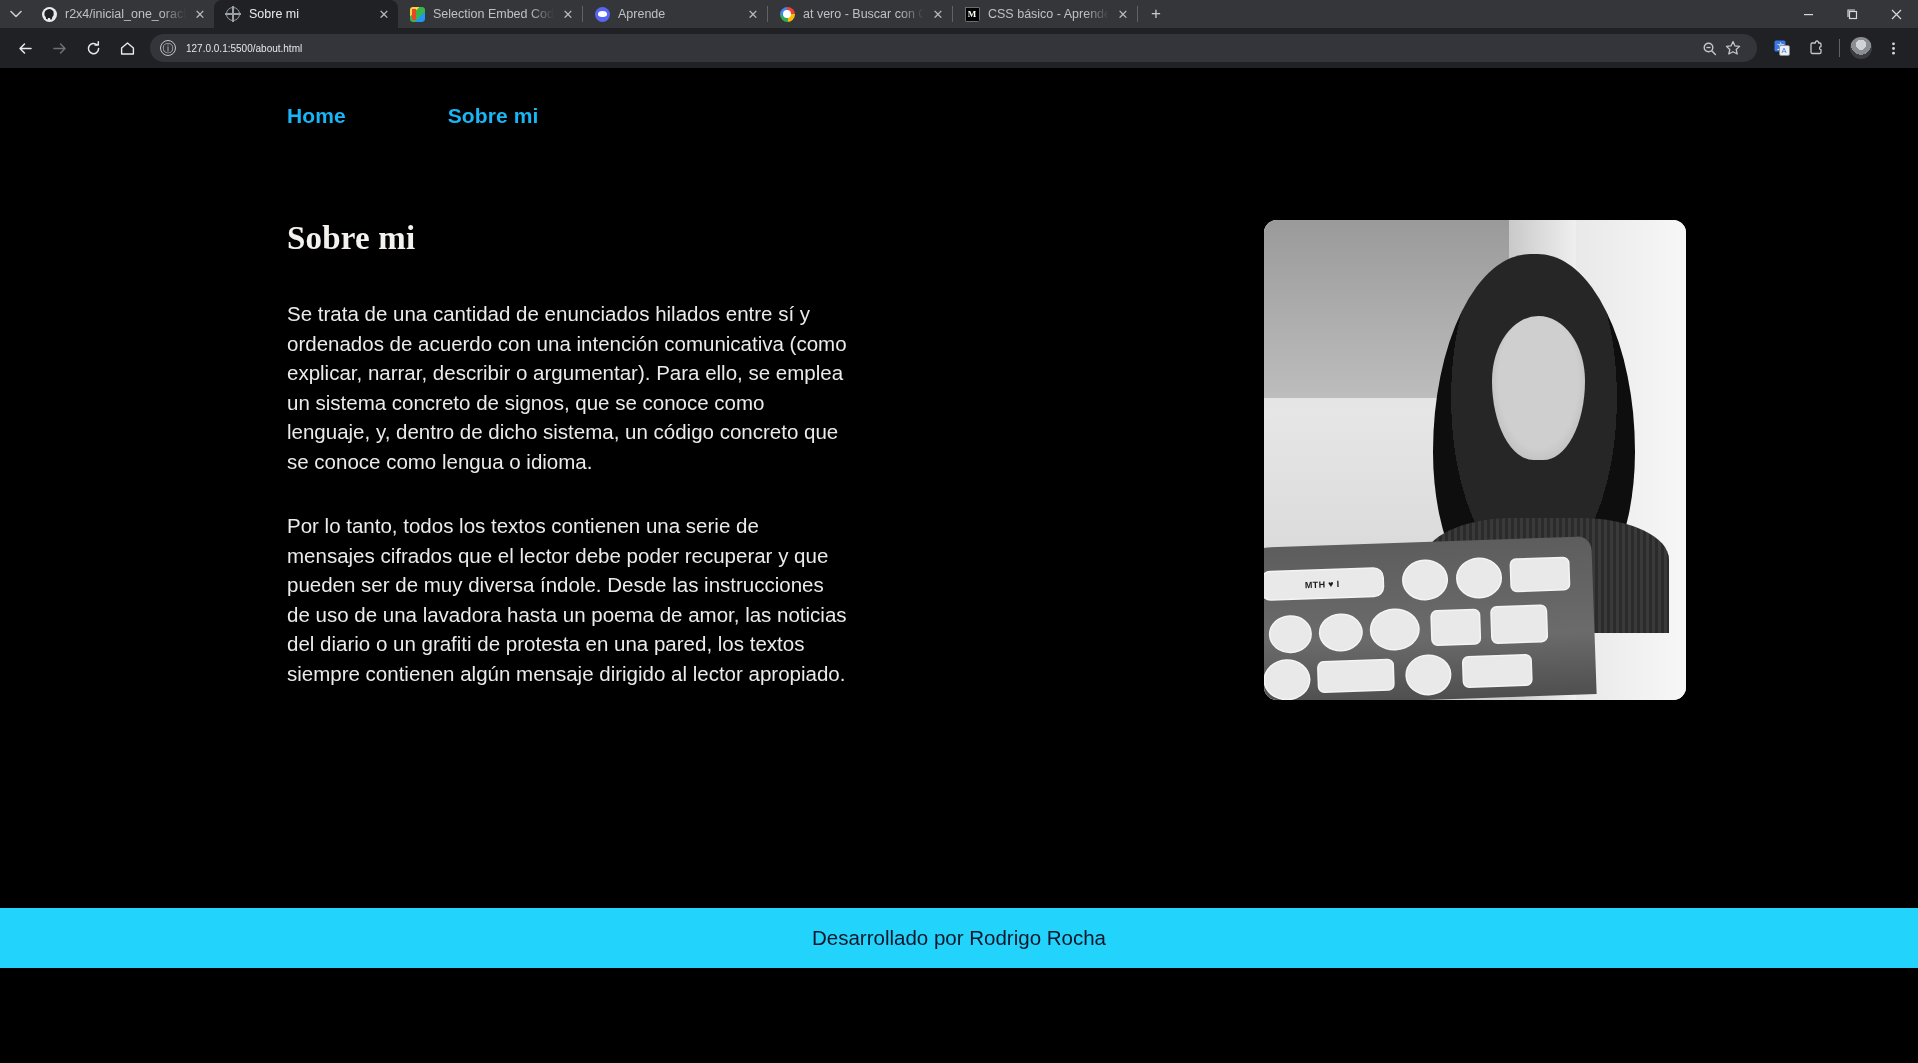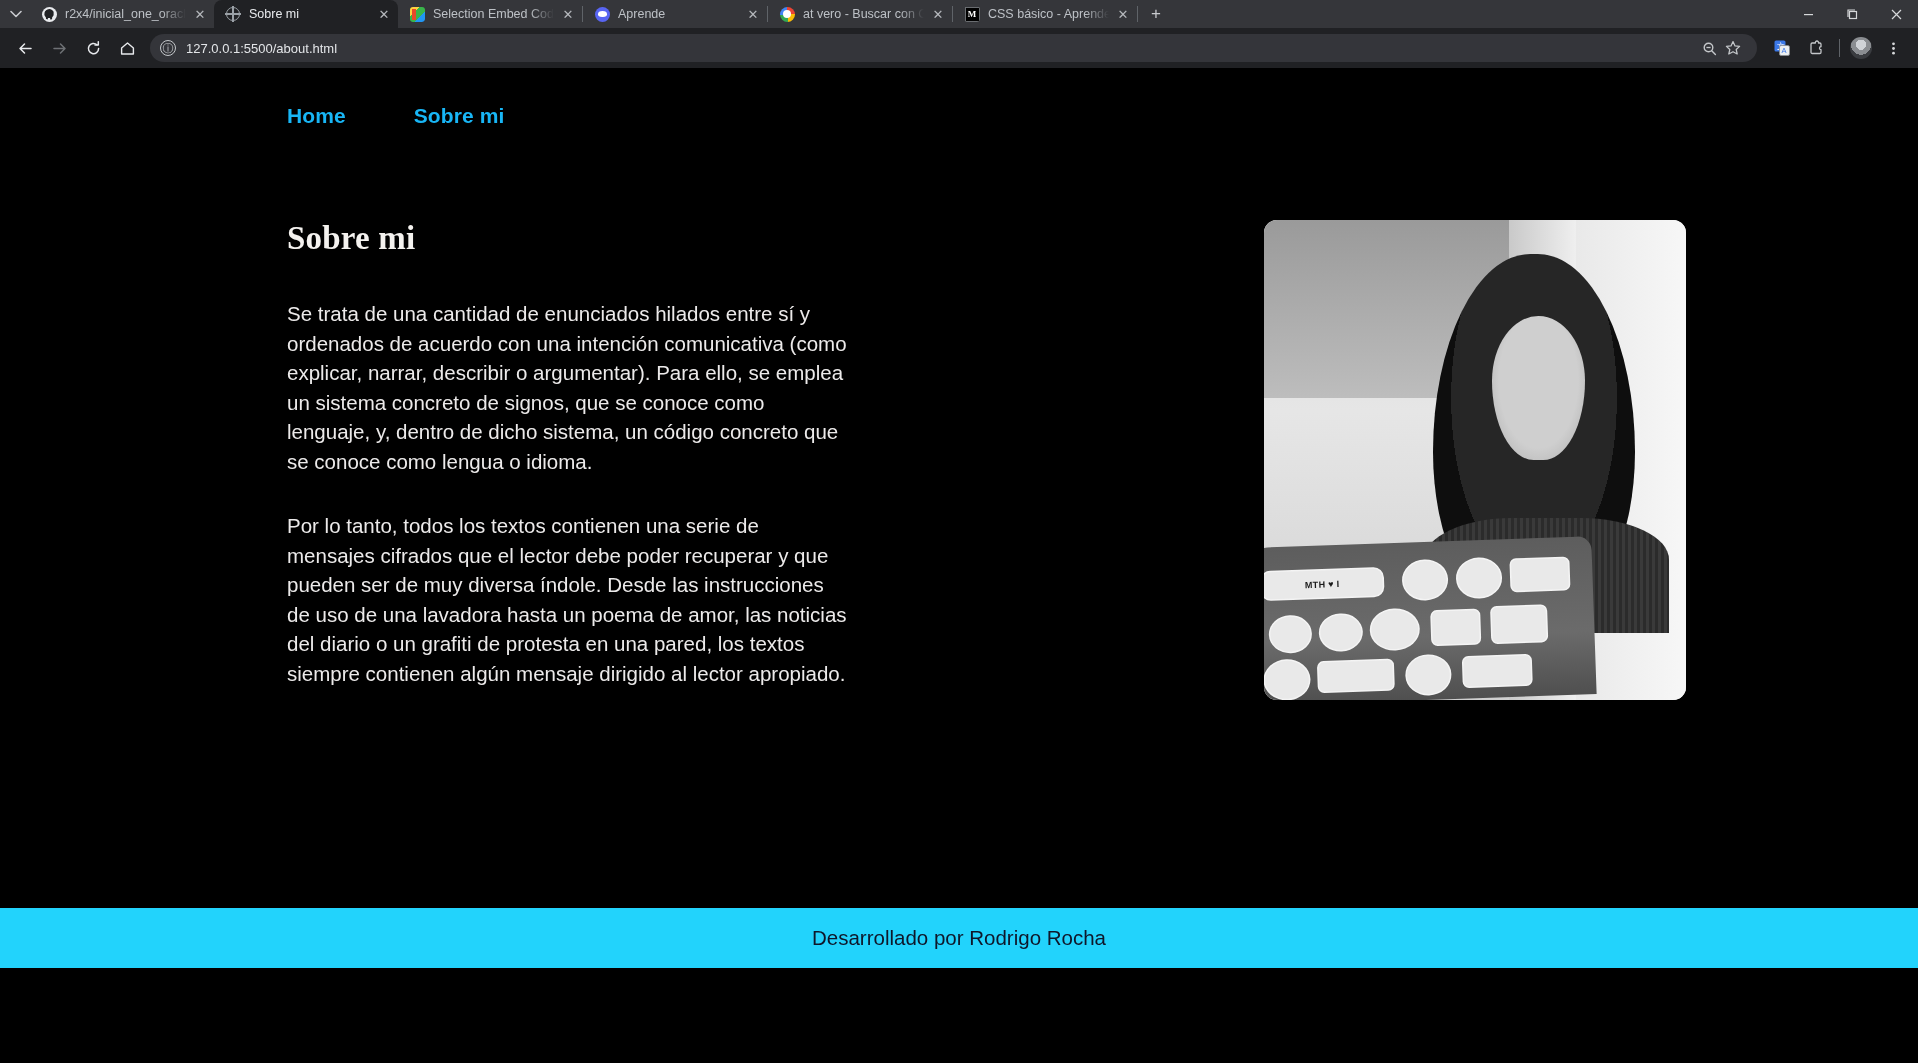--- a/index.html
+++ b/index.html
@@ -204,21 +204,21 @@
   .omnibox .info-icon {
     width:16px;height:16px;
     border:1.5px solid #c4c7ca;border-radius:50%;
     color:#c4c7ca;font-size:11px;
     display:flex;align-items:center;justify-content:center;
     flex:0 0 auto;margin-right:10px;
     font-family:"Liberation Serif", serif;
   }
   .omnibox .url {
     color:#e3e5e8;
-    font-size:13px;
+    font-size:10px;
     white-space:nowrap;
     overflow:hidden;
     flex: 1 1 auto;
   }
   .omnibox .obtn {
     width: 24px;height:24px;
     display:flex;align-items:center;justify-content:center;
     color:#c4c7ca;flex:0 0 auto;
   }
   .tb-right { display:flex;align-items:center;flex:0 0 auto; }
@@ -242,21 +242,21 @@
     min-height: 100%;
     background: #000;
     display: flex;
     flex-direction: column;
   }
 
   .site-nav {
     padding: 36px 0 0 287px;
     display: flex;
     align-items: center;
-    gap: 68px;
+    gap: 102px;
     flex: 0 0 auto;
   }
   .nav-link {
     color: #18b6f6;
     font-size: 21px;
     font-weight: bold;
     text-decoration: none;
     letter-spacing: 0.1px;
     font-family: "Liberation Sans", sans-serif;
   }

